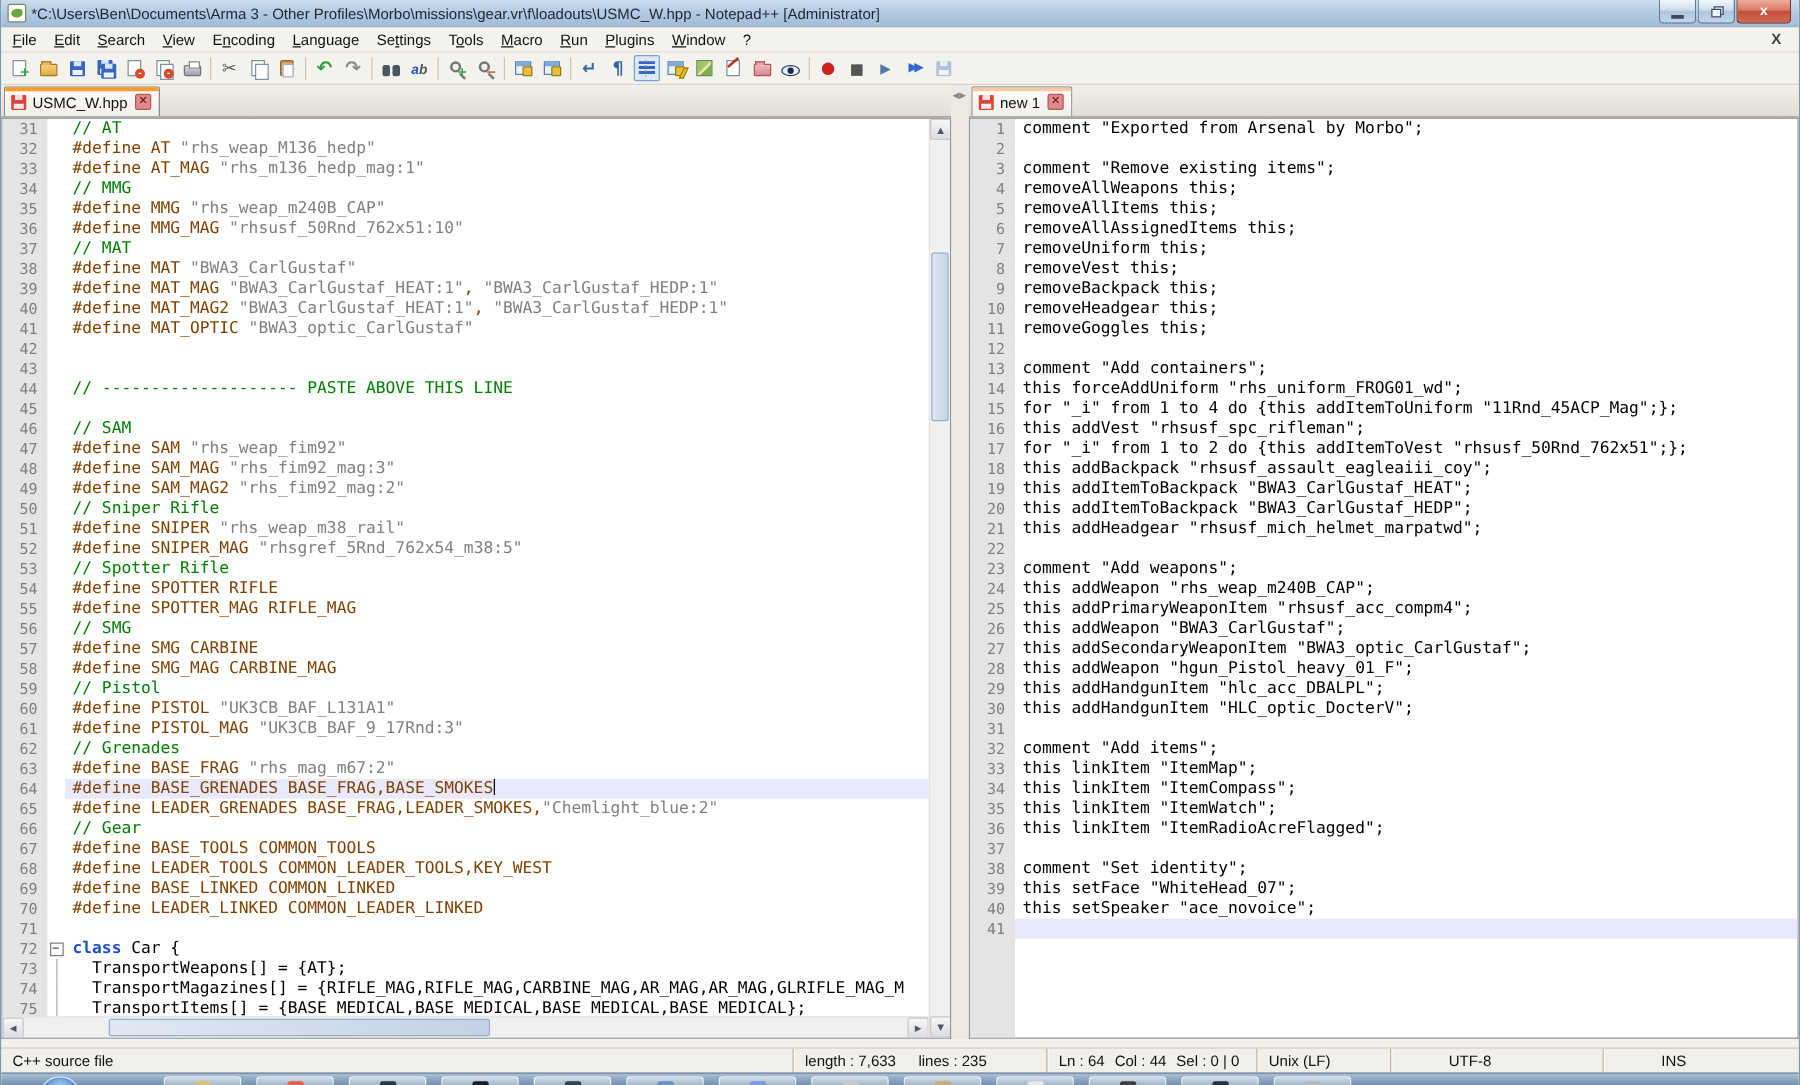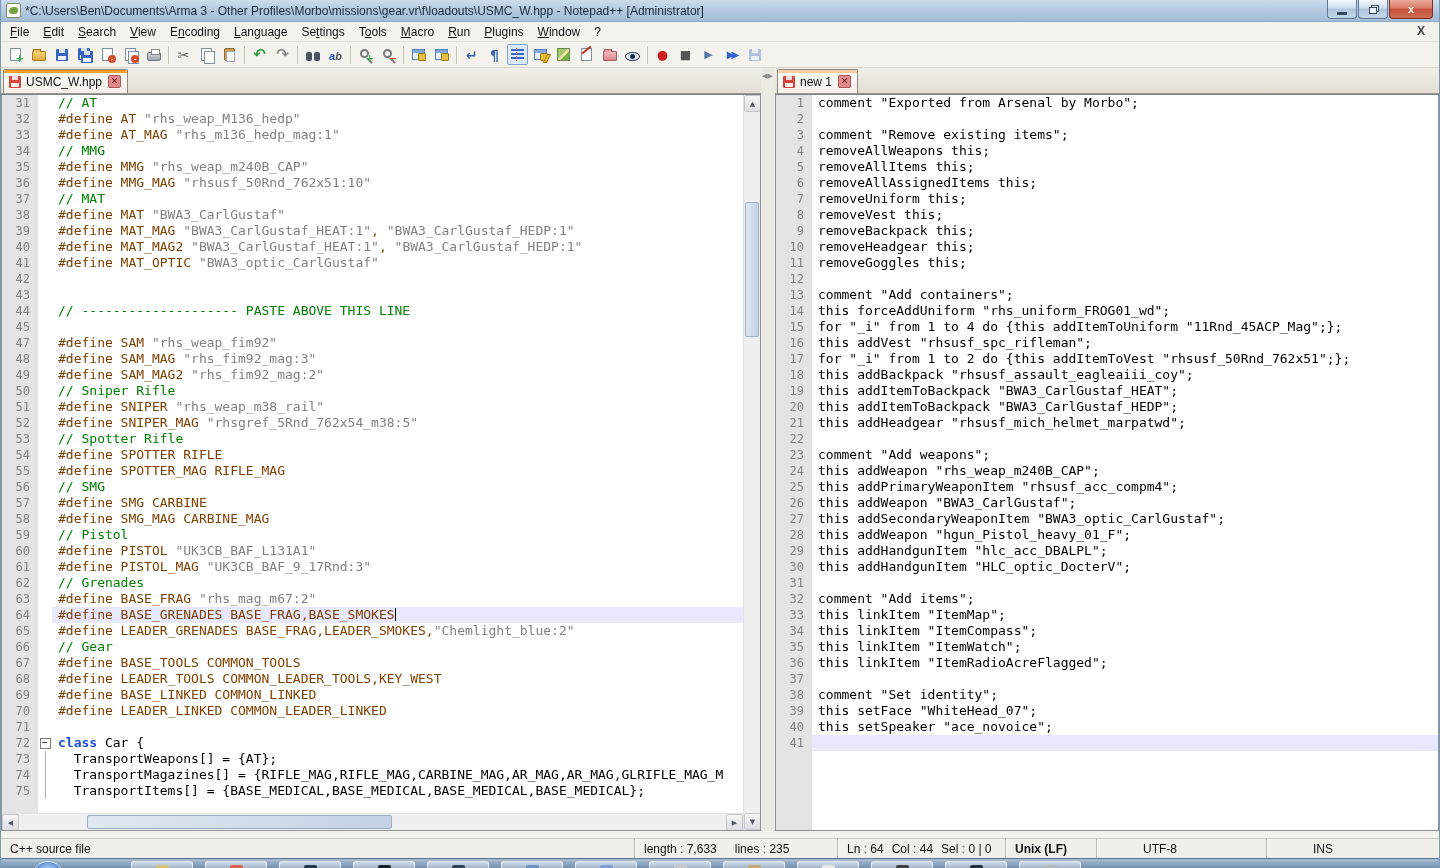--- a/index.html
+++ b/index.html
@@ -150,21 +150,21 @@
   .hscroll .sthumb{top:1px;bottom:1px;}
   
   .gapstrip{height:7px;background:#F3F1EC;}
   .statusbar{height:20px;background:#F1EFE9;border-top:1px solid #CCC8BF;display:flex;
     font-size:12px;color:#111;align-items:center;}
   .sb-sec{height:100%;display:flex;align-items:center;border-right:1px solid #BDB9B0;
     box-shadow:1px 0 0 #FBFAF7;padding-left:9px;white-space:pre;flex:none;}
   .sb-doctype{width:634px;}
   .sb-length{width:203px;gap:18px;}
   .sb-pos{width:168px;gap:8px;}
-  .sb-eol{width:91px;font-weight:bold;}
+  .sb-eol{width:107px;}
   .sb-enc{width:170px;padding-left:46px;}
   .sb-ins{flex:1;border-right:none;box-shadow:none;padding-left:46px;}
   
   .taskbar{height:10px;background:linear-gradient(180deg,#A9BFD4 0%,#7490AE 100%);
     border-top:1px solid #5A7490;position:relative;overflow:hidden;}
   .orb{position:absolute;left:30px;top:2px;width:34px;height:34px;border-radius:50%;
     background:radial-gradient(circle at 50% 30%,#BBDCF8 0%,#5E93D8 40%,#2B5C9E 100%);
     border:1px solid #D8E8F8;}
   .tb-btn{position:absolute;top:2px;width:62px;height:12px;border-radius:3px 3px 0 0;
     background:linear-gradient(180deg,rgba(255,255,255,.55),rgba(255,255,255,.18));
@@ -404,20 +404,25 @@
                 <span class="ln">44</span>
                 <span class="foldcol"></span>
                 <span class="code"><span class="cm">// -------------------- PASTE ABOVE THIS LINE</span></span>
               </div>
               <div class="crow">
                 <span class="ln">45</span>
                 <span class="foldcol"></span>
                 <span class="code"></span>
               </div>
               <div class="crow">
+                <span class="ln">46</span>
+                <span class="foldcol"></span>
+                <span class="code"><span class="cm">// SAM</span></span>
+              </div>
+              <div class="crow">
                 <span class="ln">47</span>
                 <span class="foldcol"></span>
                 <span class="code"><span class="pp">#define SAM </span><span class="str">"rhs_weap_fim92"</span></span>
               </div>
               <div class="crow">
                 <span class="ln">48</span>
                 <span class="foldcol"></span>
                 <span class="code"><span class="pp">#define SAM_MAG </span><span class="str">"rhs_fim92_mag:3"</span></span>
               </div>
               <div class="crow">

